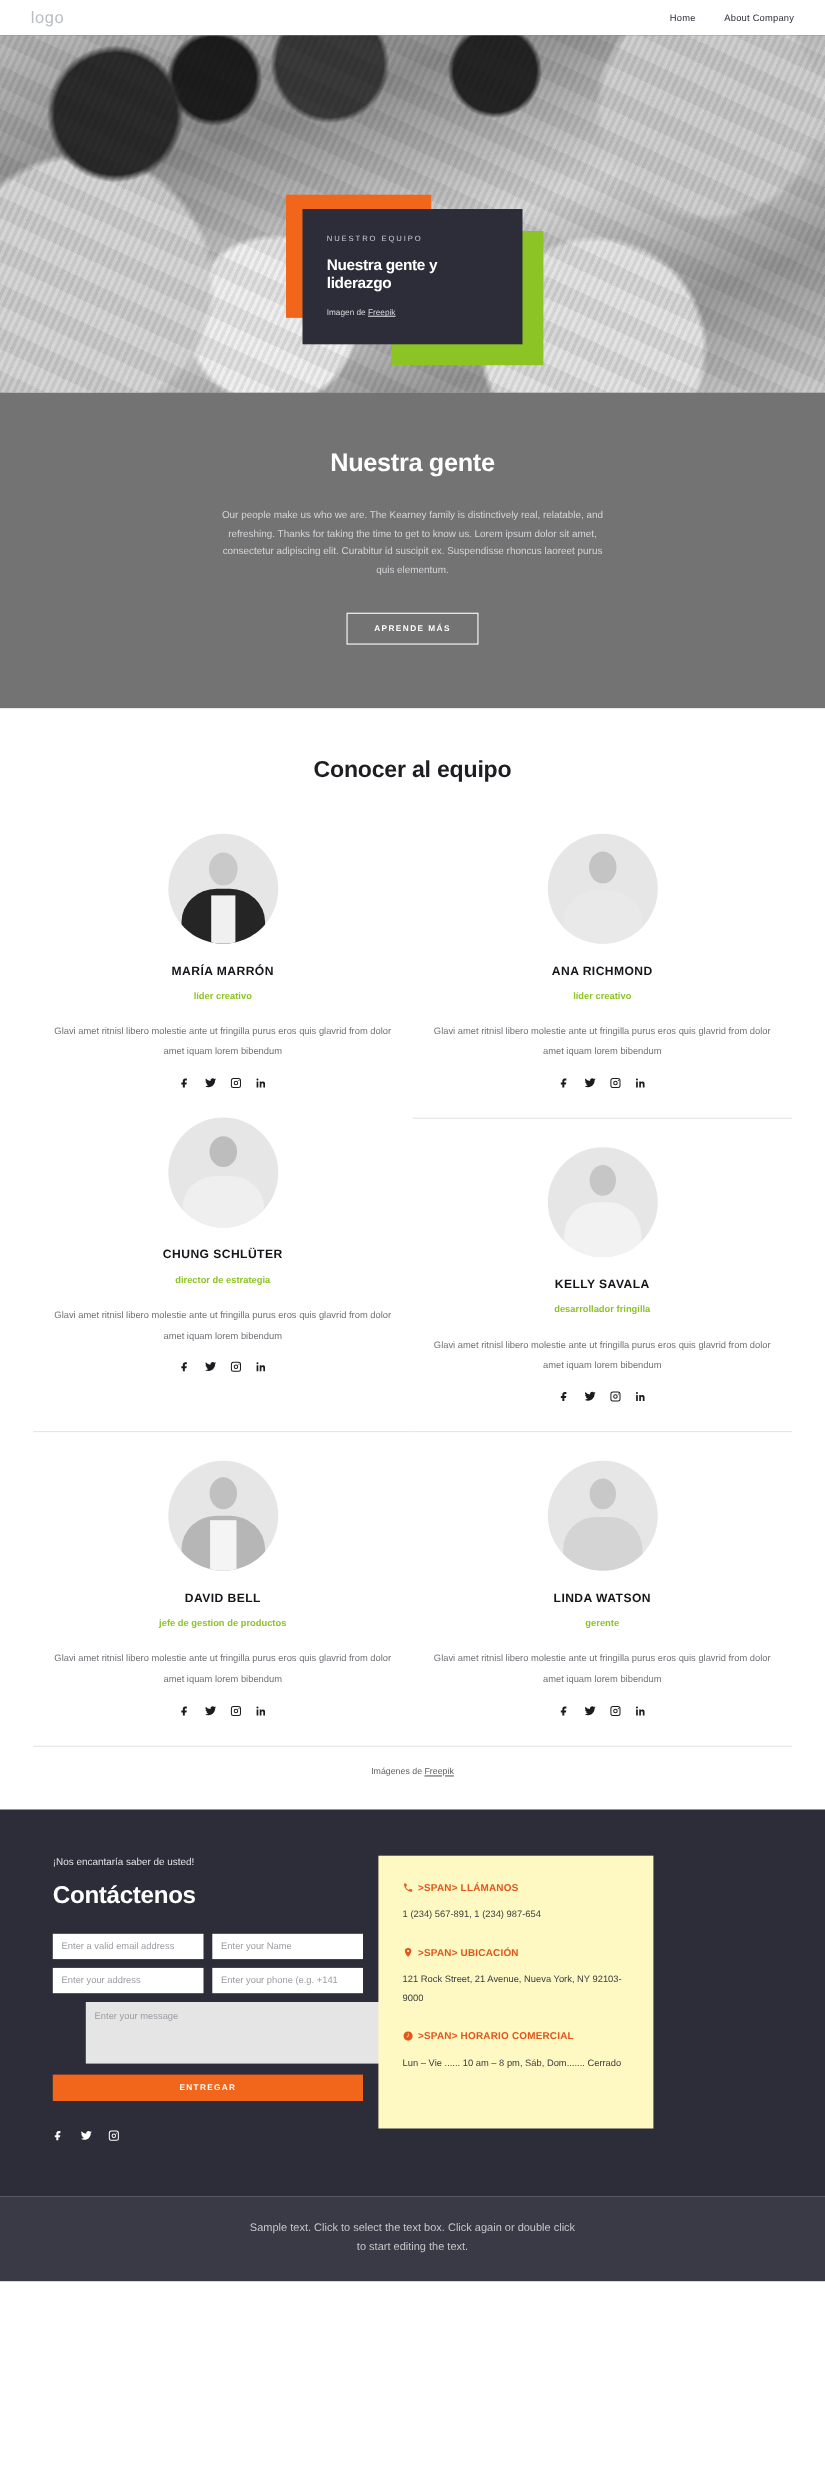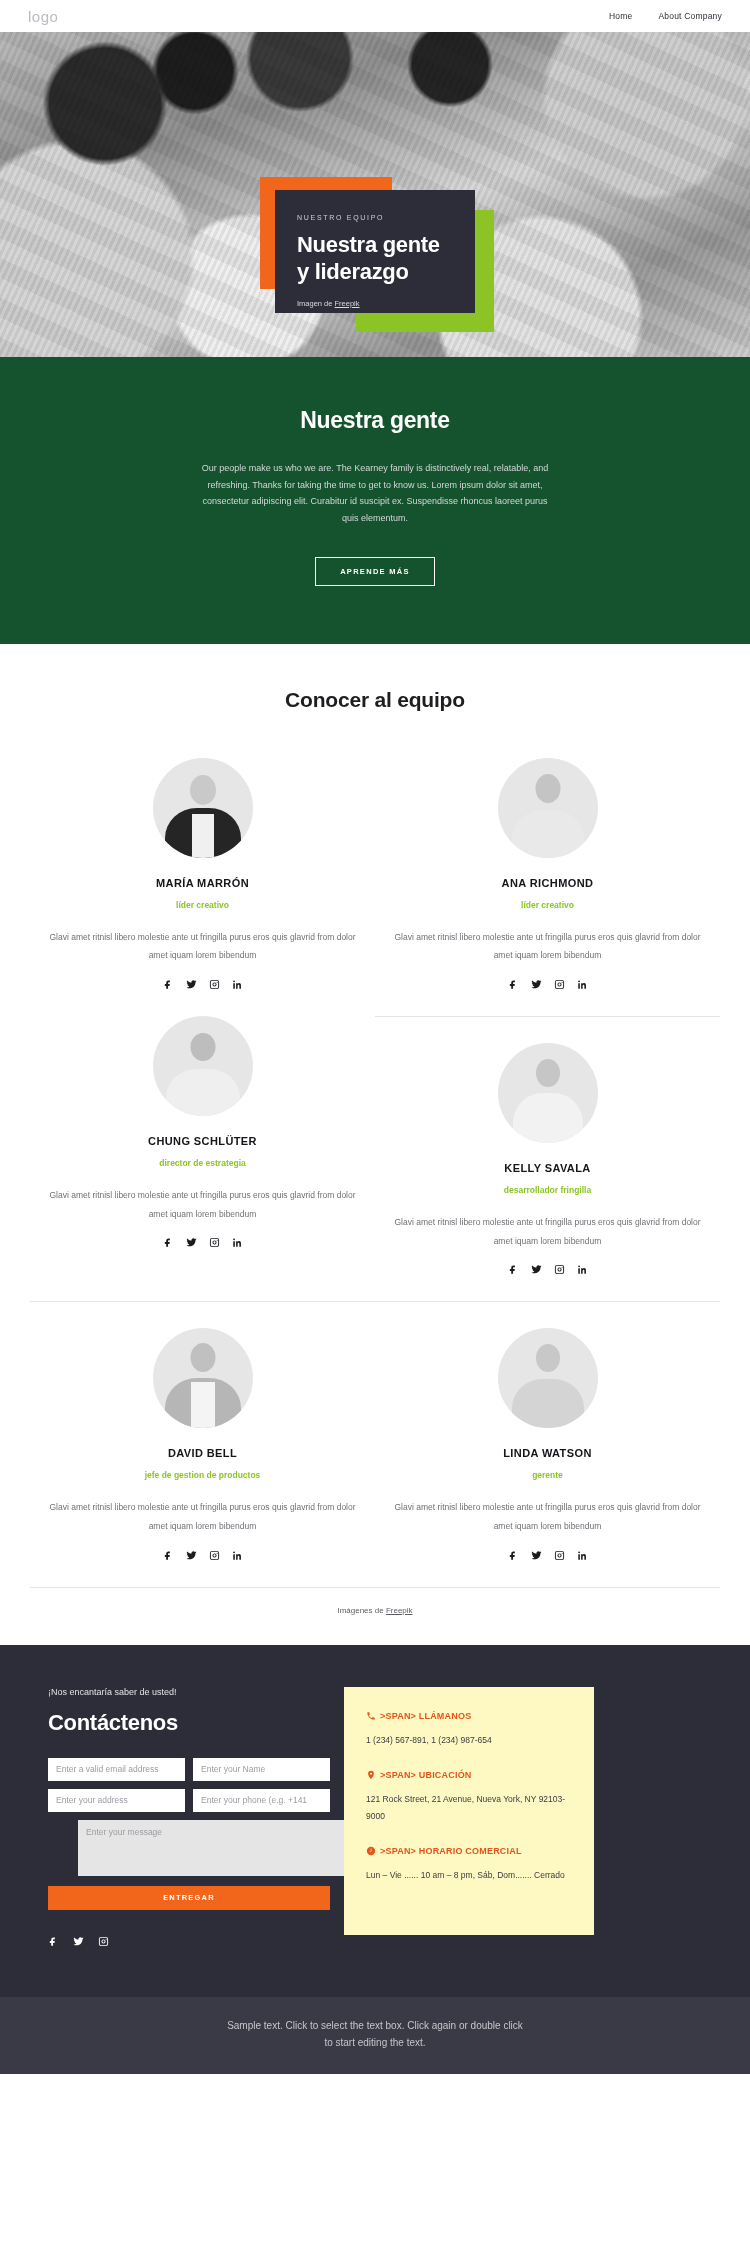--- a/index.html
+++ b/index.html
@@ -85,36 +85,36 @@
     padding: 24px 22px 0 22px;
   }
   .hero-eyebrow {
     font-size: 7px;
     letter-spacing: 1.7px;
     color: #cfd0d4;
     text-transform: uppercase;
     margin-bottom: 11px;
   }
   .hero-title {
-    font-size: 22px;
+    font-size: 14px;
     line-height: 1.22;
     font-weight: 700;
     color: #ffffff;
     letter-spacing: -.3px;
     margin-bottom: 13px;
   }
   .hero-credit {
     font-size: 7.5px;
     color: #d7d8db;
   }
   .hero-credit a { color: #d7d8db; text-decoration: underline; }
 
   
   .intro {
-    background: #14532d;
+    background: #737373;
     padding: 50px 0 58px;
     text-align: center;
   }
   .intro-title {
     font-size: 23px;
     font-weight: 700;
     color: #ffffff;
     letter-spacing: -.3px;
     margin-bottom: 26px;
   }

